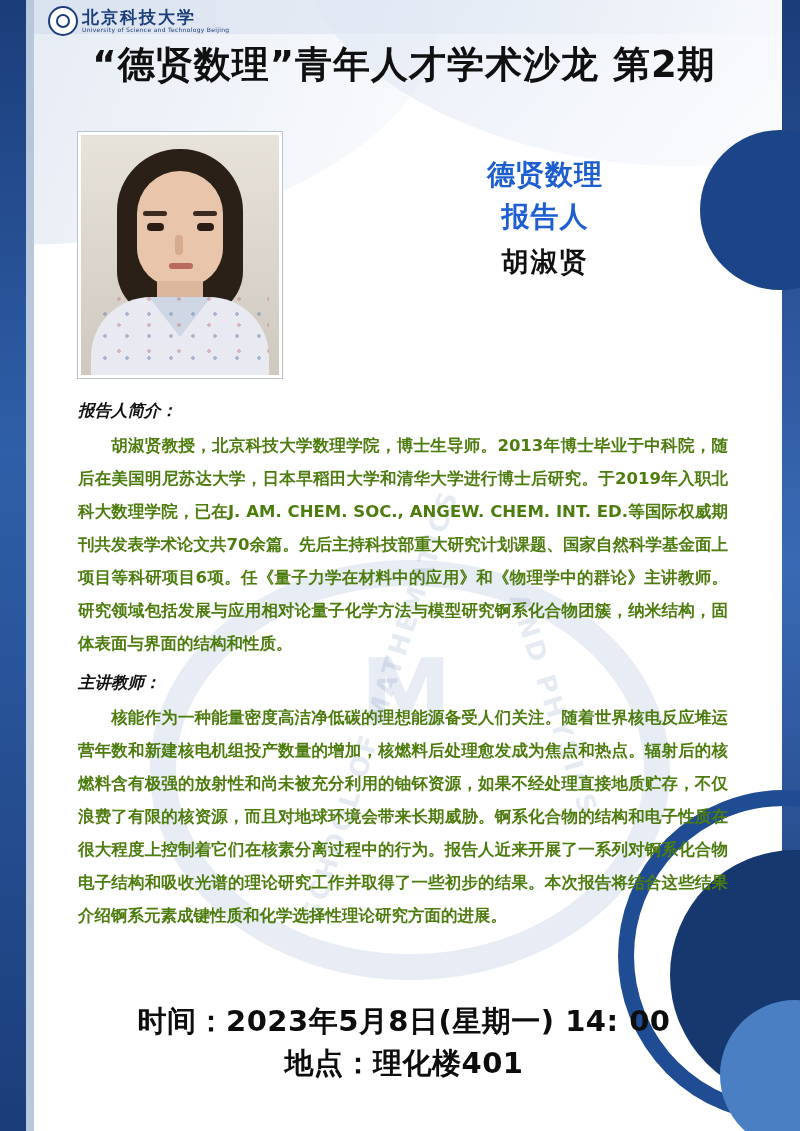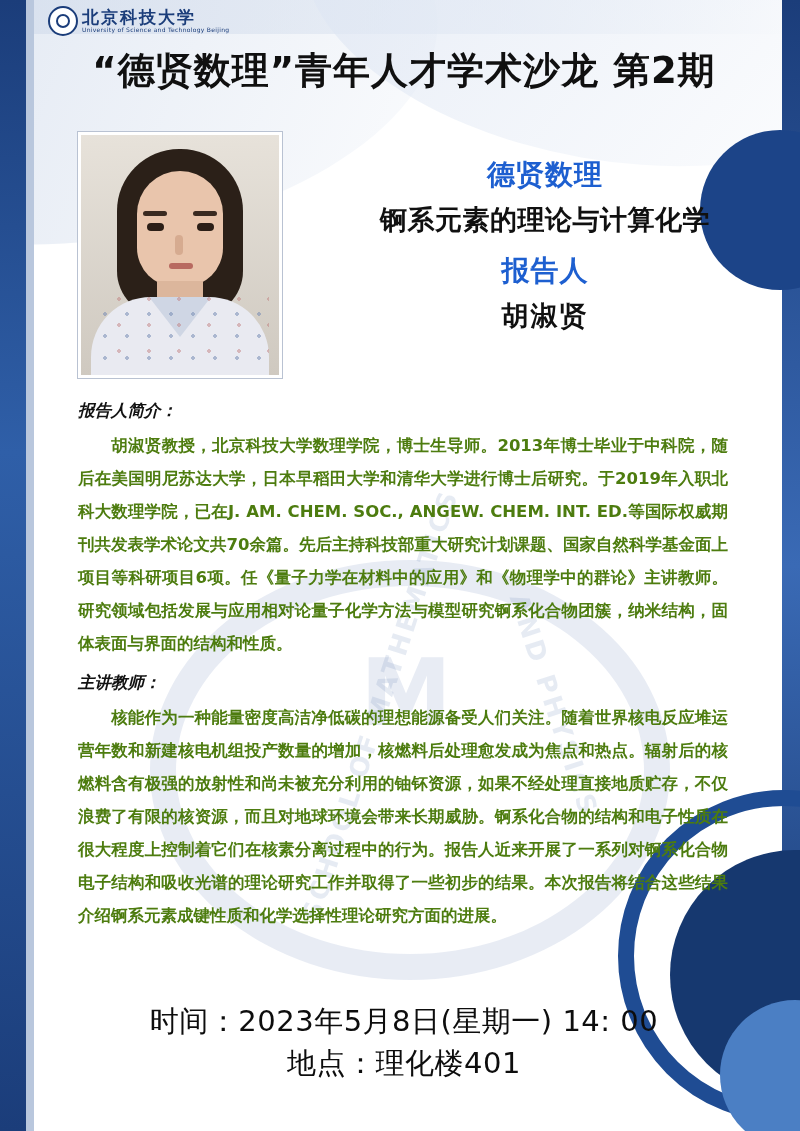--- a/index.html
+++ b/index.html
@@ -151,21 +151,21 @@
   }
   .logo-text-en {
     font-size: 6px;
     color: #1b3d7a;
     letter-spacing: .3px;
   }
 
   
   .main-title {
     position: absolute;
-    left: 34px; top: 46px;
+    left: 34px; top: 40px;
     width: 740px;
     text-align: center;
     font-size: 37px;
     font-weight: bold;
     color: #101010;
     letter-spacing: 1px;
     z-index: 6;
     white-space: nowrap;
   }
 
@@ -319,21 +319,21 @@
   
   .footer {
     position: absolute;
     left: 34px; top: 1000px;
     width: 740px;
     text-align: center;
     z-index: 7;
   }
   .footer div {
     font-size: 29px;
-    font-weight: normal;
+    font-weight: bold;
     color: #0d0d0d;
     line-height: 1.45;
     letter-spacing: .5px;
   }
 </style>
 </head>
 <body>
 
 <div class="poster">
 
@@ -375,21 +375,20 @@
     <div class="ph-eye-r"></div>
     <div class="ph-nose"></div>
     <div class="ph-mouth"></div>
     <div class="ph-neck"></div>
     <div class="ph-body"></div>
     <div class="ph-dots"></div>
   </div>
 
   <div class="talk-block">
     <div class="label-blue">德贤数理</div>
-    <div class="talk-title">锕系元素的理论与计算化学</div>
     <div class="label-blue">报告人</div>
     <div class="speaker-name">胡淑贤</div>
   </div>
 
   <div class="section sec-bio">
     <div class="sec-head">报告人简介：</div>
     <div class="sec-body"><span class="indent"></span><span>胡淑贤教授，北京科技大学数理学院，博士生导师。2013年博士毕业于中科院，随后在美国明尼苏达大学，日本早稻田大学和清华大学进行博士后研究。于2019年入职北科大数理学院，已在J. AM. CHEM. SOC., ANGEW. CHEM. INT. ED.等国际权威期刊共发表学术论文共70余篇。先后主持科技部重大研究计划课题、国家自然科学基金面上项目等科研项目6项。任《量子力学在材料中的应用》和《物理学中的群论》主讲教师。研究领域包括发展与应用相对论量子化学方法与模型研究锕系化合物团簇，纳米结构，固体表面与界面的结构和性质。</span></div>
   </div>
 
   <div class="section sec-abs">

